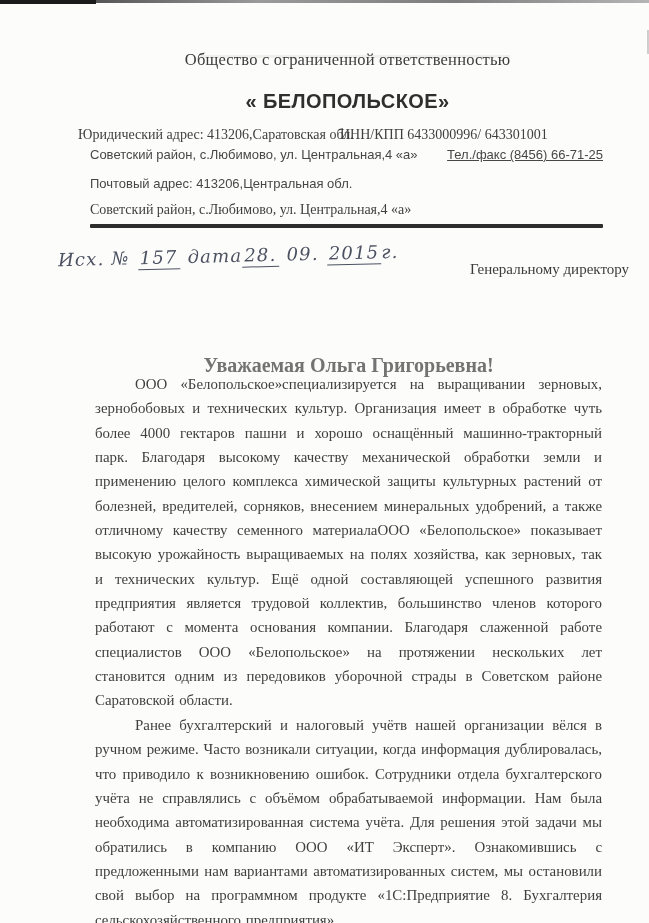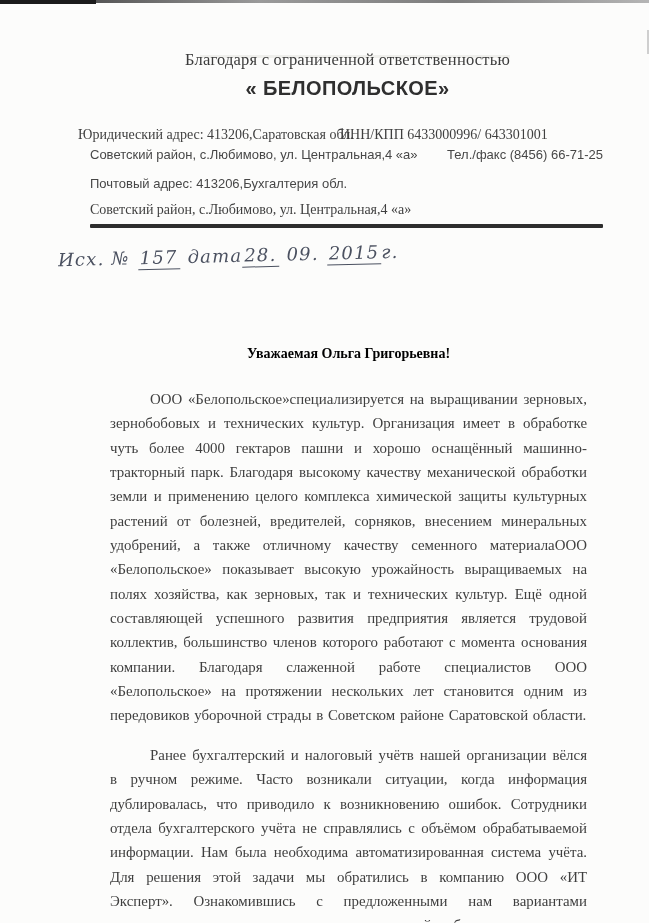--- a/index.html
+++ b/index.html
@@ -19,30 +19,30 @@
     background:linear-gradient(to right,#141414 0%,#4e4e4e 12%,#9a9a9a 40%,#7d7d7d 70%,#b5b5b5 100%);
   }
   .scan-top-left{top:0;left:0;width:96px;height:4px;background:#1b1b1b;}
   .scan-right-tick{top:30px;right:0;width:2px;height:24px;background:#cfcfcf;}
   .scan-smudge{top:55px;left:200px;width:310px;height:3px;background:#efefec;}
 
   
   .header{top:50px;left:90px;width:515px;text-align:center;}
   .org-type{font-size:16.5px;color:#3b3b3b;letter-spacing:.2px;}
   .org-name{
-    margin-top:7px;
+    margin-top:20px;
     font-family:"Liberation Sans",sans-serif;
     font-weight:bold;font-size:20px;color:#2f2f2f;letter-spacing:.4px;
   }
 
   
   .req-left1{top:127px;left:78px;font-size:14px;}
   .req-left2{top:147px;left:90px;font-family:"Liberation Sans",sans-serif;font-size:13px;color:#474747;}
   .req-right1{top:127px;left:340px;width:263px;text-align:left;font-size:14px;}
-  .req-right2{top:147px;left:340px;width:263px;text-align:right;font-family:"Liberation Sans",sans-serif;font-size:13px;color:#474747;}
+  .req-right2{top:147px;left:340px;width:263px;text-align:right;font-family:"Liberation Sans",sans-serif;font-size:13px;color:#474747;text-decoration:underline;}
   .postal1{top:176px;left:90px;font-family:"Liberation Sans",sans-serif;font-size:13px;color:#474747;}
   .postal2{top:202px;left:90px;font-size:14px;}
 
   .divider{top:224px;left:90px;width:513px;height:4px;background:#2d2d2d;border-radius:1px;}
 
   
   .outgoing{
     top:245px;left:58px;
     font-family:"DejaVu Serif",serif;
     font-style:italic;
@@ -53,61 +53,62 @@
     white-space:nowrap;
   }
   .outgoing .hw-seg{display:inline-block;}
   .outgoing .hw-underline{border-bottom:1.6px solid #4b5160;padding:0 2px 1px 2px;}
   .outgoing .hw-gap{display:inline-block;width:8px;}
 
   
   .recipient{top:254px;left:470px;font-size:15px;line-height:31px;color:#3c3c3c;}
 
   
-  .salutation{top:346px;left:95px;width:507px;text-align:center;font-weight:bold;font-size:14px;color:#000000;}
+  .salutation{top:354px;left:95px;width:507px;text-align:center;font-weight:bold;font-size:20px;color:#737373;}
 
   
   .letter-body{top:372px;left:95px;width:507px;}
   .letter-body p{
-    margin:15px;
+    margin:0;
     font-size:14.9px;
     line-height:24.35px;
     text-align:justify;
     text-indent:40px;
     word-spacing:1px;
     color:#3f3f3f;
   }
 </style>
 </head>
 <body>
 
 <div class="abs scan-top"></div>
 <div class="abs scan-top-left"></div>
 <div class="abs scan-right-tick"></div>
 <div class="abs scan-smudge"></div>
 
 <div class="abs header">
-  <div class="org-type">Благодаря с ограниченной ответственностью</div>
+  <div class="org-type">Общество с ограниченной ответственностью</div>
   <div class="org-name">« БЕЛОПОЛЬСКОЕ»</div>
 </div>
 
 <div class="abs req-left1">Юридический адрес: 413206,Саратовская обл.</div>
 <div class="abs req-left2">Советский район, с.Любимово, ул. Центральная,4 «а»</div>
 <div class="abs req-right1">ИНН/КПП 6433000996/ 643301001</div>
 <div class="abs req-right2">Тел./факс (8456) 66-71-25</div>
-<div class="abs postal1">Почтовый адрес: 413206,Бухгалтерия обл.</div>
+<div class="abs postal1">Почтовый адрес: 413206,Центральная обл.</div>
 <div class="abs postal2">Советский район, с.Любимово, ул. Центральная,4 «а»</div>
 
 <div class="abs divider"></div>
 
 <div class="abs outgoing">
   <span class="hw-seg">Исх. №</span><span class="hw-gap"></span><span class="hw-seg hw-underline">157</span><span class="hw-gap"></span><span class="hw-seg">дата</span><span class="hw-seg hw-underline">28.</span><span class="hw-gap"></span><span class="hw-seg">09.</span><span class="hw-gap"></span><span class="hw-seg hw-underline">2015</span><span class="hw-seg">г.</span>
 </div>
 
 <div class="abs recipient">
+  <div>Генеральному директору</div>
 </div>
 
 <div class="abs salutation">Уважаемая Ольга Григорьевна!</div>
 
 <div class="abs letter-body">
   <p>ООО «Белопольское»специализируется на выращивании зерновых, зернобобовых и технических культур. Организация имеет в обработке чуть более 4000 гектаров пашни и хорошо оснащённый машинно-тракторный парк.  Благодаря высокому качеству механической обработки земли и применению целого комплекса химической защиты культурных растений от болезней, вредителей, сорняков, внесением минеральных удобрений, а также отличному качеству семенного материалаООО «Белопольское» показывает высокую урожайность выращиваемых на полях хозяйства, как зерновых, так и технических культур. Ещё одной составляющей успешного развития предприятия является трудовой коллектив, большинство членов которого работают с момента основания компании. Благодаря слаженной работе специалистов ООО «Белопольское» на протяжении нескольких лет становится одним из передовиков уборочной страды в Советском районе Саратовской области.</p>
   <p>Ранее бухгалтерский и налоговый учётв нашей организации вёлся в ручном режиме. Часто возникали ситуации, когда информация дублировалась, что приводило к возникновению ошибок. Сотрудники отдела бухгалтерского учёта не справлялись с объёмом обрабатываемой информации. Нам была необходима автоматизированная система учёта. Для решения этой задачи мы обратились в компанию ООО «ИТ Эксперт». Ознакомившись с предложенными нам вариантами автоматизированных систем, мы остановили свой выбор на программном продукте «1С:Предприятие 8. Бухгалтерия сельскохозяйственного предприятия».</p>
 </div>
 
 </body></html>

